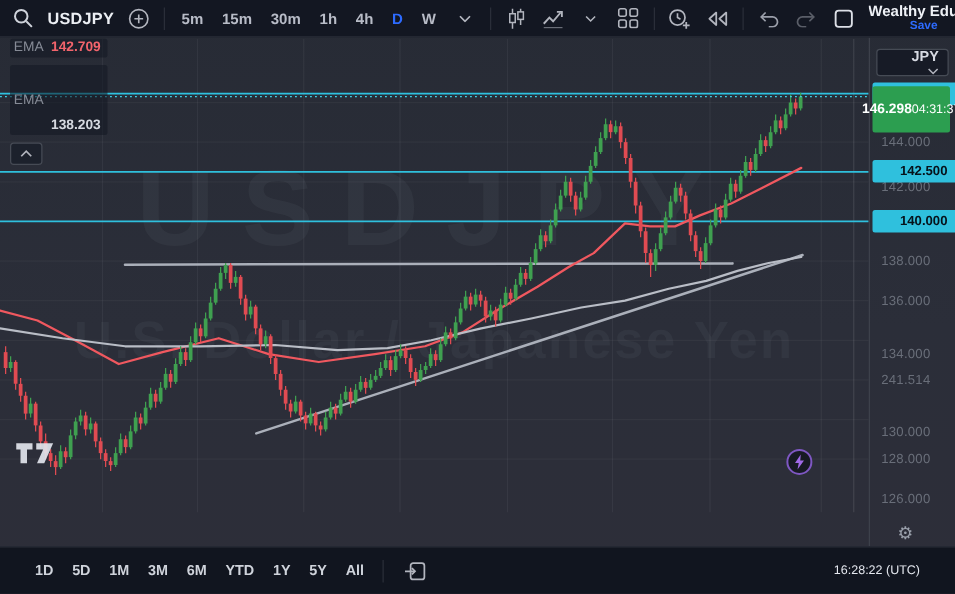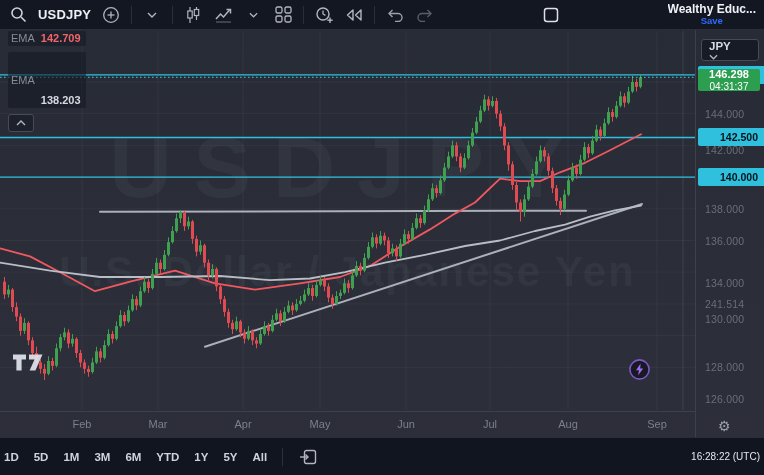--- a/index.html
+++ b/index.html
@@ -44,38 +44,38 @@
   
   #tv-logo { position:absolute; left:12px; top:352px; z-index:8; opacity:.92; }
   #flash-btn { position:absolute; left:628px; top:358px; z-index:9; cursor:pointer; }
   
   #price-axis { position:absolute; left:695px; top:30px; width:69px; height:407px;
     border-left:1px solid #3d414b; z-index:10; background:transparent; }
   .axis-label { position:absolute; left:9px; font-size:10.5px; color:#696e79; letter-spacing:.2px; }
   .axis-badge { position:absolute; left:2px; width:82px; height:18px; border-radius:2px;
     background:#2fc0dd; color:#06121a; font-size:10.5px; font-weight:bold;
     display:flex; align-items:center; justify-content:center; }
-  #last-badge { position:absolute; left:2px; width:62px; height:22px; border-radius:2px;
-    background:#2c9e50; color:#fff; display:flex; flex-direction:column;
+  #last-badge { position:absolute; left:2px; width:62px; height:37px; border-radius:2px;
+    background:#2c9e50; color:#fff; display:flex; 
     align-items:center; justify-content:center; line-height:1.15; z-index:4; }
   #last-badge .lp { font-size:11px; font-weight:bold; }
   #last-badge .cd { font-size:10px; }
   #currency-btn { position:absolute; left:5px; top:9px; width:58px; height:22px;
     background:#171b26; border:1px solid #464b55; border-radius:3px;
-    display:flex; align-items:flex-start; justify-content:space-between; padding:0 7px; cursor:pointer; z-index:6;flex-direction:column; }
+    display:flex; align-items:flex-end; justify-content:space-between; padding:0 7px; cursor:pointer; z-index:6;flex-direction:column; }
   #currency-btn span { font-size:11.5px; font-weight:bold; color:#d7dae2; }
   #axis-gear { position:absolute; left:22px; top:388px; color:#9aa0ab; font-size:14px; cursor:pointer; }
   
   #time-axis { position:absolute; left:0; top:411px; width:695px; height:26px;
     border-top:1px solid #3d414b; z-index:10; }
   .month-label { position:absolute; top:6px; transform:translateX(-50%); font-size:11px; color:#7b8089; }
   
   #bottom-toolbar { position:absolute; left:0; top:437px; width:764px; height:38px;
     background:#11151f; border-top:1px solid #2a2e39; display:flex; align-items:center;
-    padding:0 4px; gap:15px; z-index:30; }
+    padding:0 28px; gap:15px; z-index:30; }
   .range-btn { font-size:11.5px; font-weight:bold; color:#cfd3db; cursor:pointer; }
   #clock { margin-left:auto; font-size:10px; font-weight:normal; color:#e4e7ee; }
 </style>
 </head>
 <body>
 
 <div id="app">
 
   <div id="top-toolbar">
     <span class="icon-btn">
@@ -86,20 +86,29 @@
     </span>
     <span id="symbol-name">USDJPY</span>
     <span class="icon-btn">
       <svg width="18" height="18" viewBox="0 0 18 18">
           <circle cx="9" cy="9" r="7.3" fill="none" stroke="#b2b5be" stroke-width="1.3"></circle>
           <line x1="9" y1="5.5" x2="9" y2="12.5" stroke="#b2b5be" stroke-width="1.3"></line>
           <line x1="5.5" y1="9" x2="12.5" y2="9" stroke="#b2b5be" stroke-width="1.3"></line>
         </svg>
     </span>
     <span class="tb-divider"></span>
+    <span id="tf-group">
+        <span class="tf">5m</span>
+        <span class="tf">15m</span>
+        <span class="tf">30m</span>
+        <span class="tf">1h</span>
+        <span class="tf">4h</span>
+        <span class="tf active">D</span>
+        <span class="tf">W</span>
+      </span>
     <span class="icon-btn">
       <svg width="10" height="6" viewBox="0 0 10 6">
           <path d="M1 1 L5 5 L9 1" fill="none" stroke="#b2b5be" stroke-width="1.4"></path>
         </svg>
     </span>
     <span class="tb-divider"></span>
     <span class="icon-btn">
       <svg width="16" height="18" viewBox="0 0 16 18">
           <line x1="5" y1="1" x2="5" y2="17" stroke="#b2b5be" stroke-width="1.2"></line>
           <rect x="2.8" y="5" width="4.4" height="7" fill="#131722" stroke="#b2b5be" stroke-width="1.2"></rect>
@@ -567,44 +576,34 @@
           <path d="M1 1 L5 5 L9 1" fill="none" stroke="#b2b5be" stroke-width="1.4"></path>
         </svg>
     </div>
     <div id="axis-labels">
         <div class="axis-label" style="top: 77.7px;">144.000</div>
         <div class="axis-label" style="top: 114.4px;">142.000</div>
         <div class="axis-label" style="top: 172.8px;">138.000</div>
         <div class="axis-label" style="top: 204.5px;">136.000</div>
         <div class="axis-label" style="top: 247px;">134.000</div>
         <div class="axis-label" style="top: 267.9px;">241.514</div>
-        <div class="axis-label" style="top: 283px; text-align: center;">130.000</div>
+        <div class="axis-label" style="top: 310px; text-align: center;">130.000</div>
         <div class="axis-label" style="top: 331.3px;">128.000</div>
         <div class="axis-label" style="top: 363px;">126.000</div>
         <div class="axis-badge" style="top: 35.8675px;"></div>
         <div id="last-badge" style="top: 39.2767px;">
           <span class="lp">146.298</span>
           <span class="cd">04:31:37</span>
         </div>
         <div class="axis-badge" style="top: 98.475px;">142.500</div>
         <div class="axis-badge" style="top: 138.1px;">140.000</div>
       </div>
     <div id="axis-gear">⚙</div>
   </div>
 
-  <div id="time-axis">
-      <span class="month-label" style="left: 82px;">Feb</span>
-      <span class="month-label" style="left: 158px;">Mar</span>
-      <span class="month-label" style="left: 243px;">Apr</span>
-      <span class="month-label" style="left: 320px;">May</span>
-      <span class="month-label" style="left: 406px;">Jun</span>
-      <span class="month-label" style="left: 490px;">Jul</span>
-      <span class="month-label" style="left: 568px;">Aug</span>
-      <span class="month-label" style="left: 657px;">Sep</span>
-    </div>
 
   <div id="bottom-toolbar">
     <span id="range-group" style="display:flex;gap:15px;align-items:center;">
         <span class="range-btn">1D</span>
         <span class="range-btn">5D</span>
         <span class="range-btn">1M</span>
         <span class="range-btn">3M</span>
         <span class="range-btn">6M</span>
         <span class="range-btn">YTD</span>
         <span class="range-btn">1Y</span>

